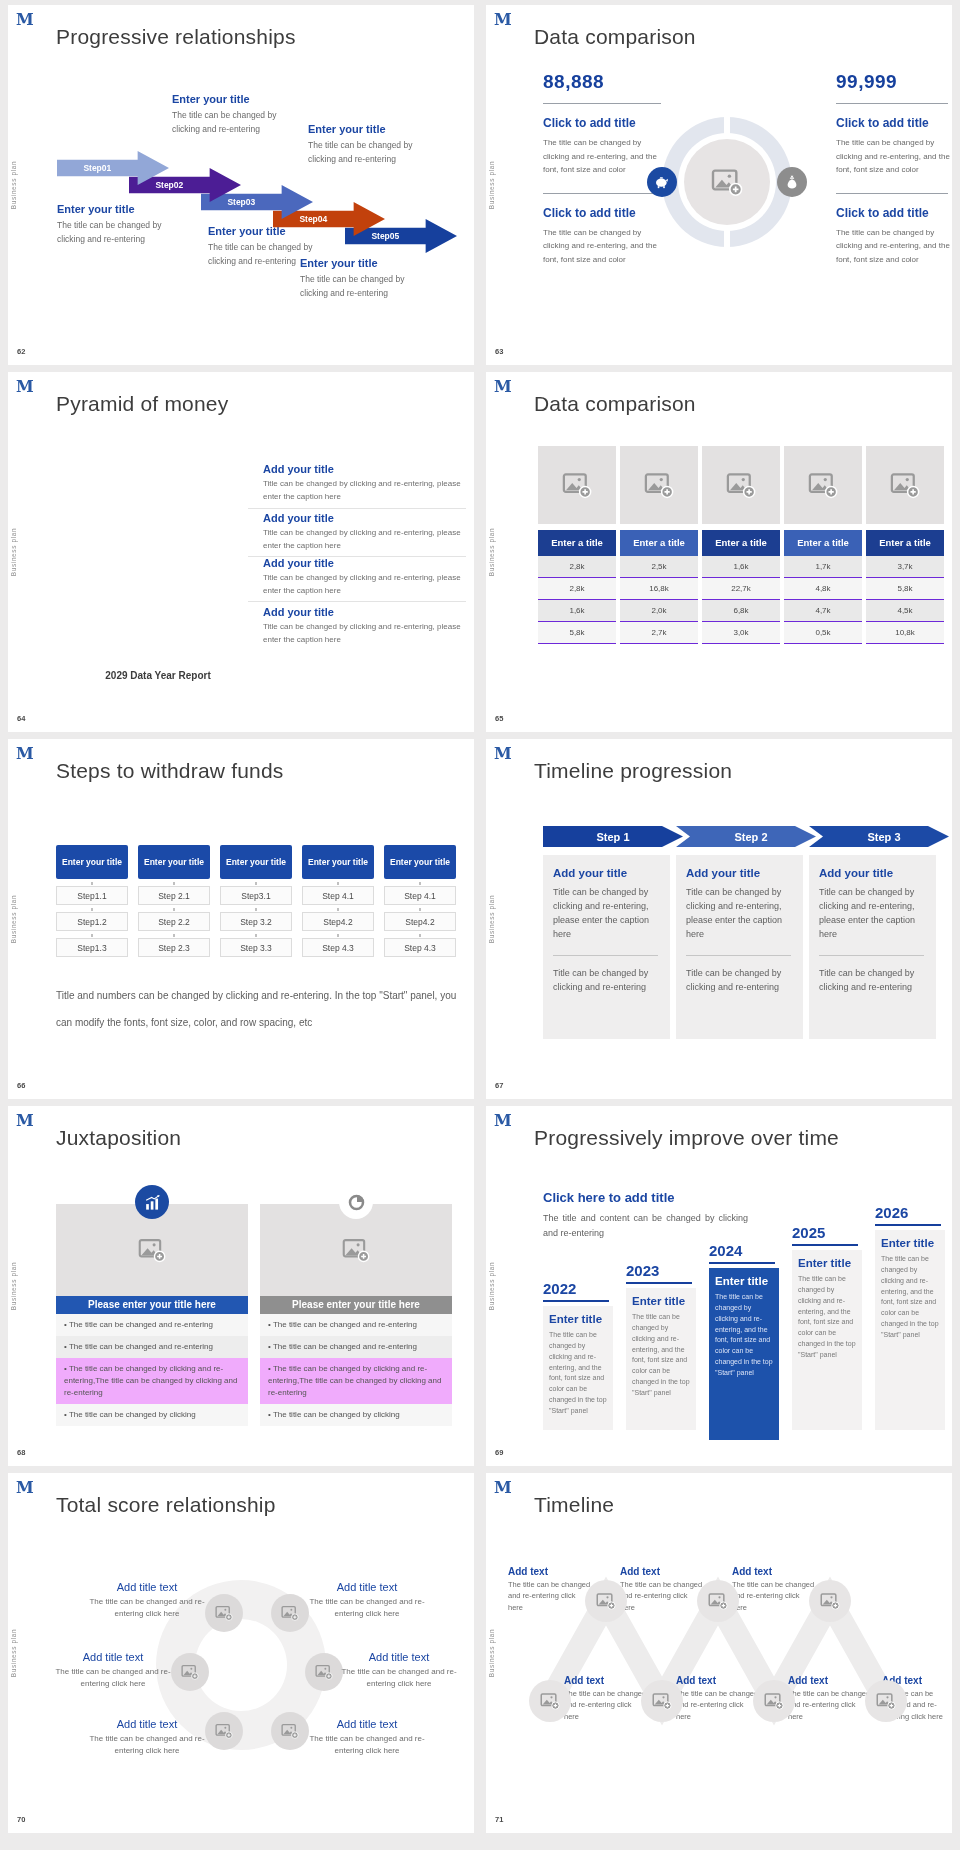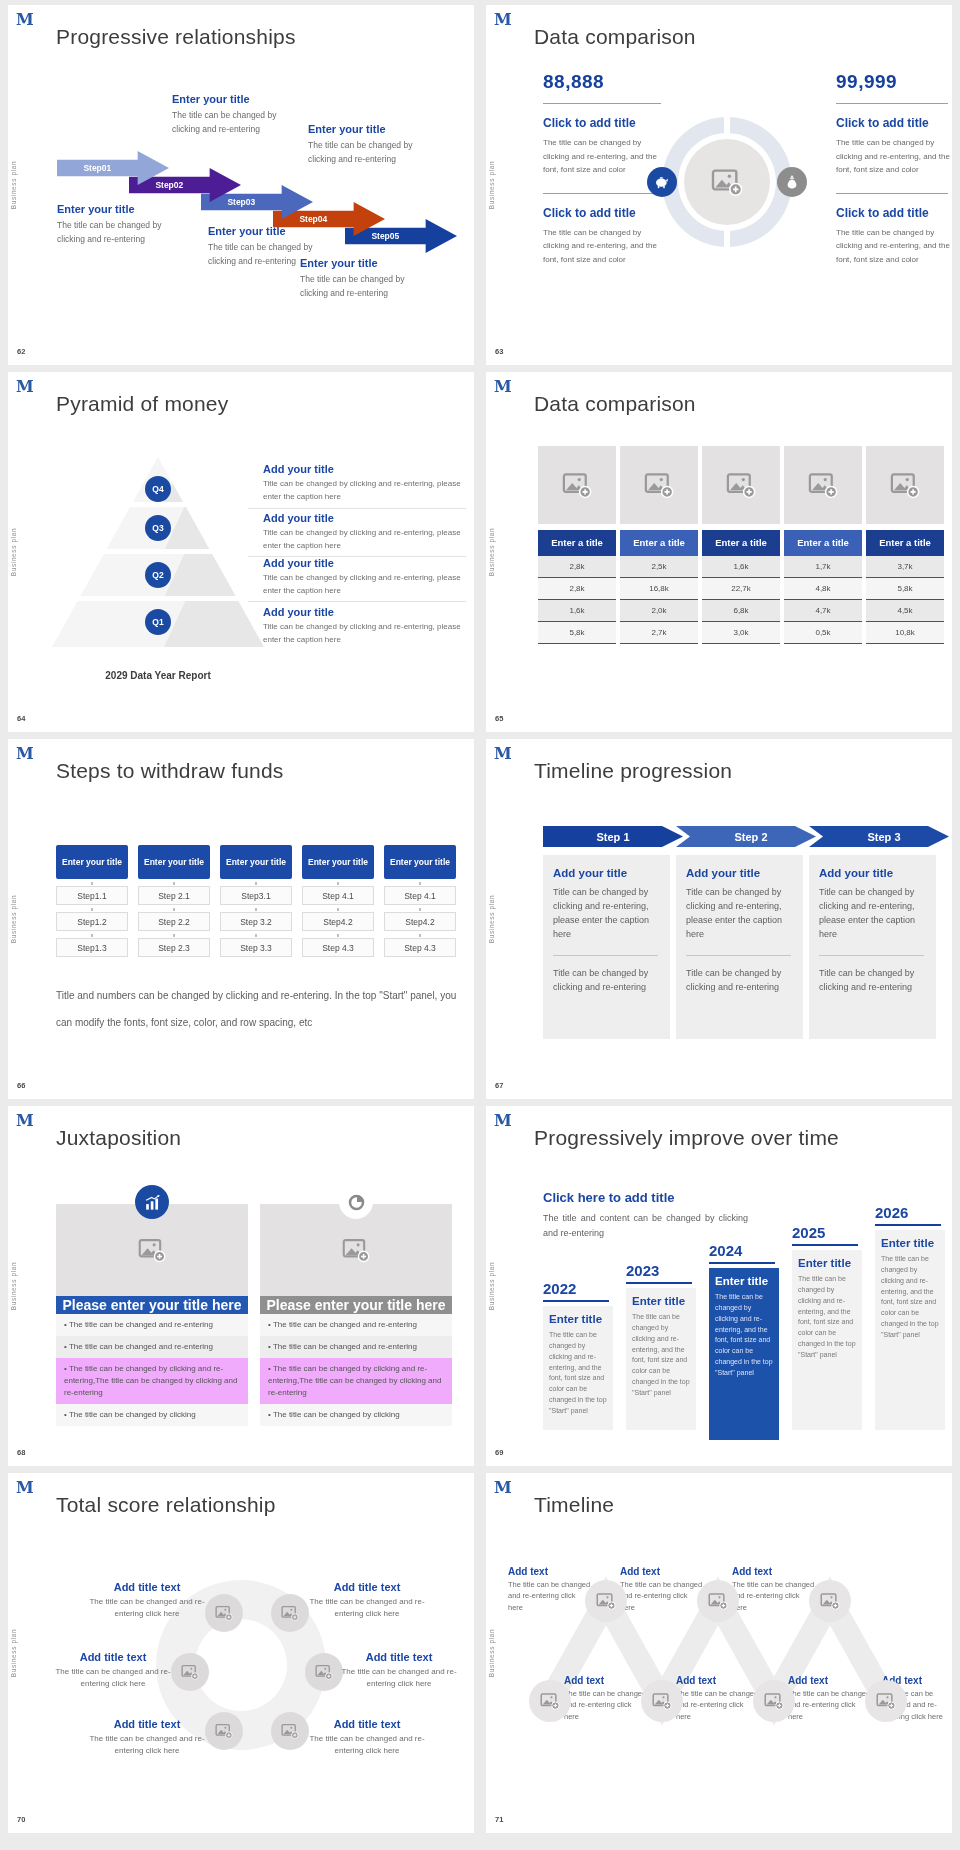--- a/index.html
+++ b/index.html
@@ -72,21 +72,21 @@
          display:flex;align-items:center;justify-content:center}
   .arr67.notch{padding-left:10px;box-sizing:border-box}
   .card67{position:absolute;top:116px;width:127px;height:184px;background:#efeeee;padding:12px 10px;box-sizing:border-box}
   .ct67{font-size:11.5px;font-weight:bold;color:#1b46a3;margin-bottom:7px}
   .cb67,.cf67{font-size:9px;color:#5f5f5f;line-height:1.55}
   .cd67{border:none;border-top:1px solid #c6c6c6;margin:13px 2px 11px 0}
   
   .p68{position:absolute;top:98px;width:192px}
   .pimg{height:92px;background:#e3e1e1;display:flex;align-items:center;justify-content:center}
   .pimg svg{width:28px;height:28px;color:#9a9a9a}
-  .pban{height:18px;line-height:18px;color:#fff;font-weight:bold;font-size:14px;text-align:center}
+  .pban{height:18px;line-height:18px;color:#fff;font-weight:bold;font-size:10px;text-align:center}
   .bblue{background:#2257b2}.bgray{background:#8f8f8f}
   .brow{font-size:8px;color:#555;padding:5px 8px;line-height:1.5}
   .brow::before{content:"•  "}
   .b0,.b3{background:#f6f6f6}.b1{background:#ededed}.b2{background:#f0abfc}
   .pico{position:absolute;top:79px;width:34px;height:34px;border-radius:50%;display:flex;align-items:center;
         justify-content:center;z-index:3}
   .pico.blue{background:#1b4aa2;color:#fff}
   .pico.white{background:#fff;color:#8a8a8a}
   .pico svg{width:19px;height:19px}
   
@@ -99,21 +99,21 @@
   .card69.hl{background:#1d52ab}
   .card69.hl .ct{color:#fff}
   .card69.hl .cb{color:#d9e2f6}
   
   .flower{position:absolute;left:148px;top:107px;width:170px;height:170px;border-radius:50%;background:#f2f1f1}
   .flower::after{content:"";position:absolute;left:39px;top:39px;width:92px;height:92px;border-radius:50%;background:#fff}
   .c70{position:absolute;width:38px;height:38px;border-radius:50%;background:#dcdada;display:flex;align-items:center;
        justify-content:center;z-index:2}
   .c70 svg{width:18px;height:18px;color:#9a9a9a}
   .t70{position:absolute;width:132px;text-align:center;z-index:2}
-  .t70 .tt{font-size:11px;font-weight:bold;color:#1b46a3;margin-bottom:3px}
+  .t70 .tt{font-size:11px;font-weight:normal;color:#1b46a3;margin-bottom:3px}
   .t70 .tb{font-size:8px;color:#6e6e6e;line-height:1.5}
   
   .zig{position:absolute;left:0;top:0;z-index:0}
   .c71{position:absolute;width:42px;height:42px;border-radius:50%;background:#e7e5e5;display:flex;align-items:center;
        justify-content:center;z-index:2}
   .c71 svg{width:20px;height:20px;color:#9a9a9a}
   .t71{position:absolute;width:84px;z-index:1}
   .t71 .tt{font-size:10px;font-weight:bold;color:#1b46a3;margin-bottom:2px}
   .t71 .tb{font-size:7.5px;color:#6e6e6e;line-height:1.5}
 </style>
@@ -246,30 +246,20 @@
     <div class="itb">The title can be changed by clicking and re-entering, and the font, font size and color</div>
   </div>
 </section>
 
 <section class="slide" style="left:8px;top:372px">
   <div class="mlogo">M</div>
   <div class="vtext">Business plan</div>
   <div class="snum">64</div>
   <h2 class="stitle">Pyramid of money</h2>
 
-  <div class="pyr">
-    <div class="ptier" style="top:0;height:45px;clip-path:polygon(50% 0,61.8% 100%,38.2% 100%)"></div>
-    <div class="ptier" style="top:50px;height:42px;clip-path:polygon(36.8% 0,63.2% 0,74.2% 100%,25.8% 100%)"></div>
-    <div class="ptier" style="top:97px;height:42px;clip-path:polygon(24.5% 0,75.5% 0,86.6% 100%,13.4% 100%)"></div>
-    <div class="ptier" style="top:144px;height:46px;clip-path:polygon(12.1% 0,87.9% 0,100% 100%,0 100%)"></div>
-    <div class="pq" style="top:19px">Q4</div>
-    <div class="pq" style="top:58px">Q3</div>
-    <div class="pq" style="top:105px">Q2</div>
-    <div class="pq" style="top:152px">Q1</div>
-  </div>
 
   <hr class="ln64" style="top:136px">
   <hr class="ln64" style="top:184px">
   <hr class="ln64" style="top:229px">
 
   <div class="it64" style="top:91px">
     <div class="t">Add your title</div>
     <div class="b">Title can be changed by clicking and re-entering, please enter the caption here</div>
   </div>
   <div class="it64" style="top:140px">

